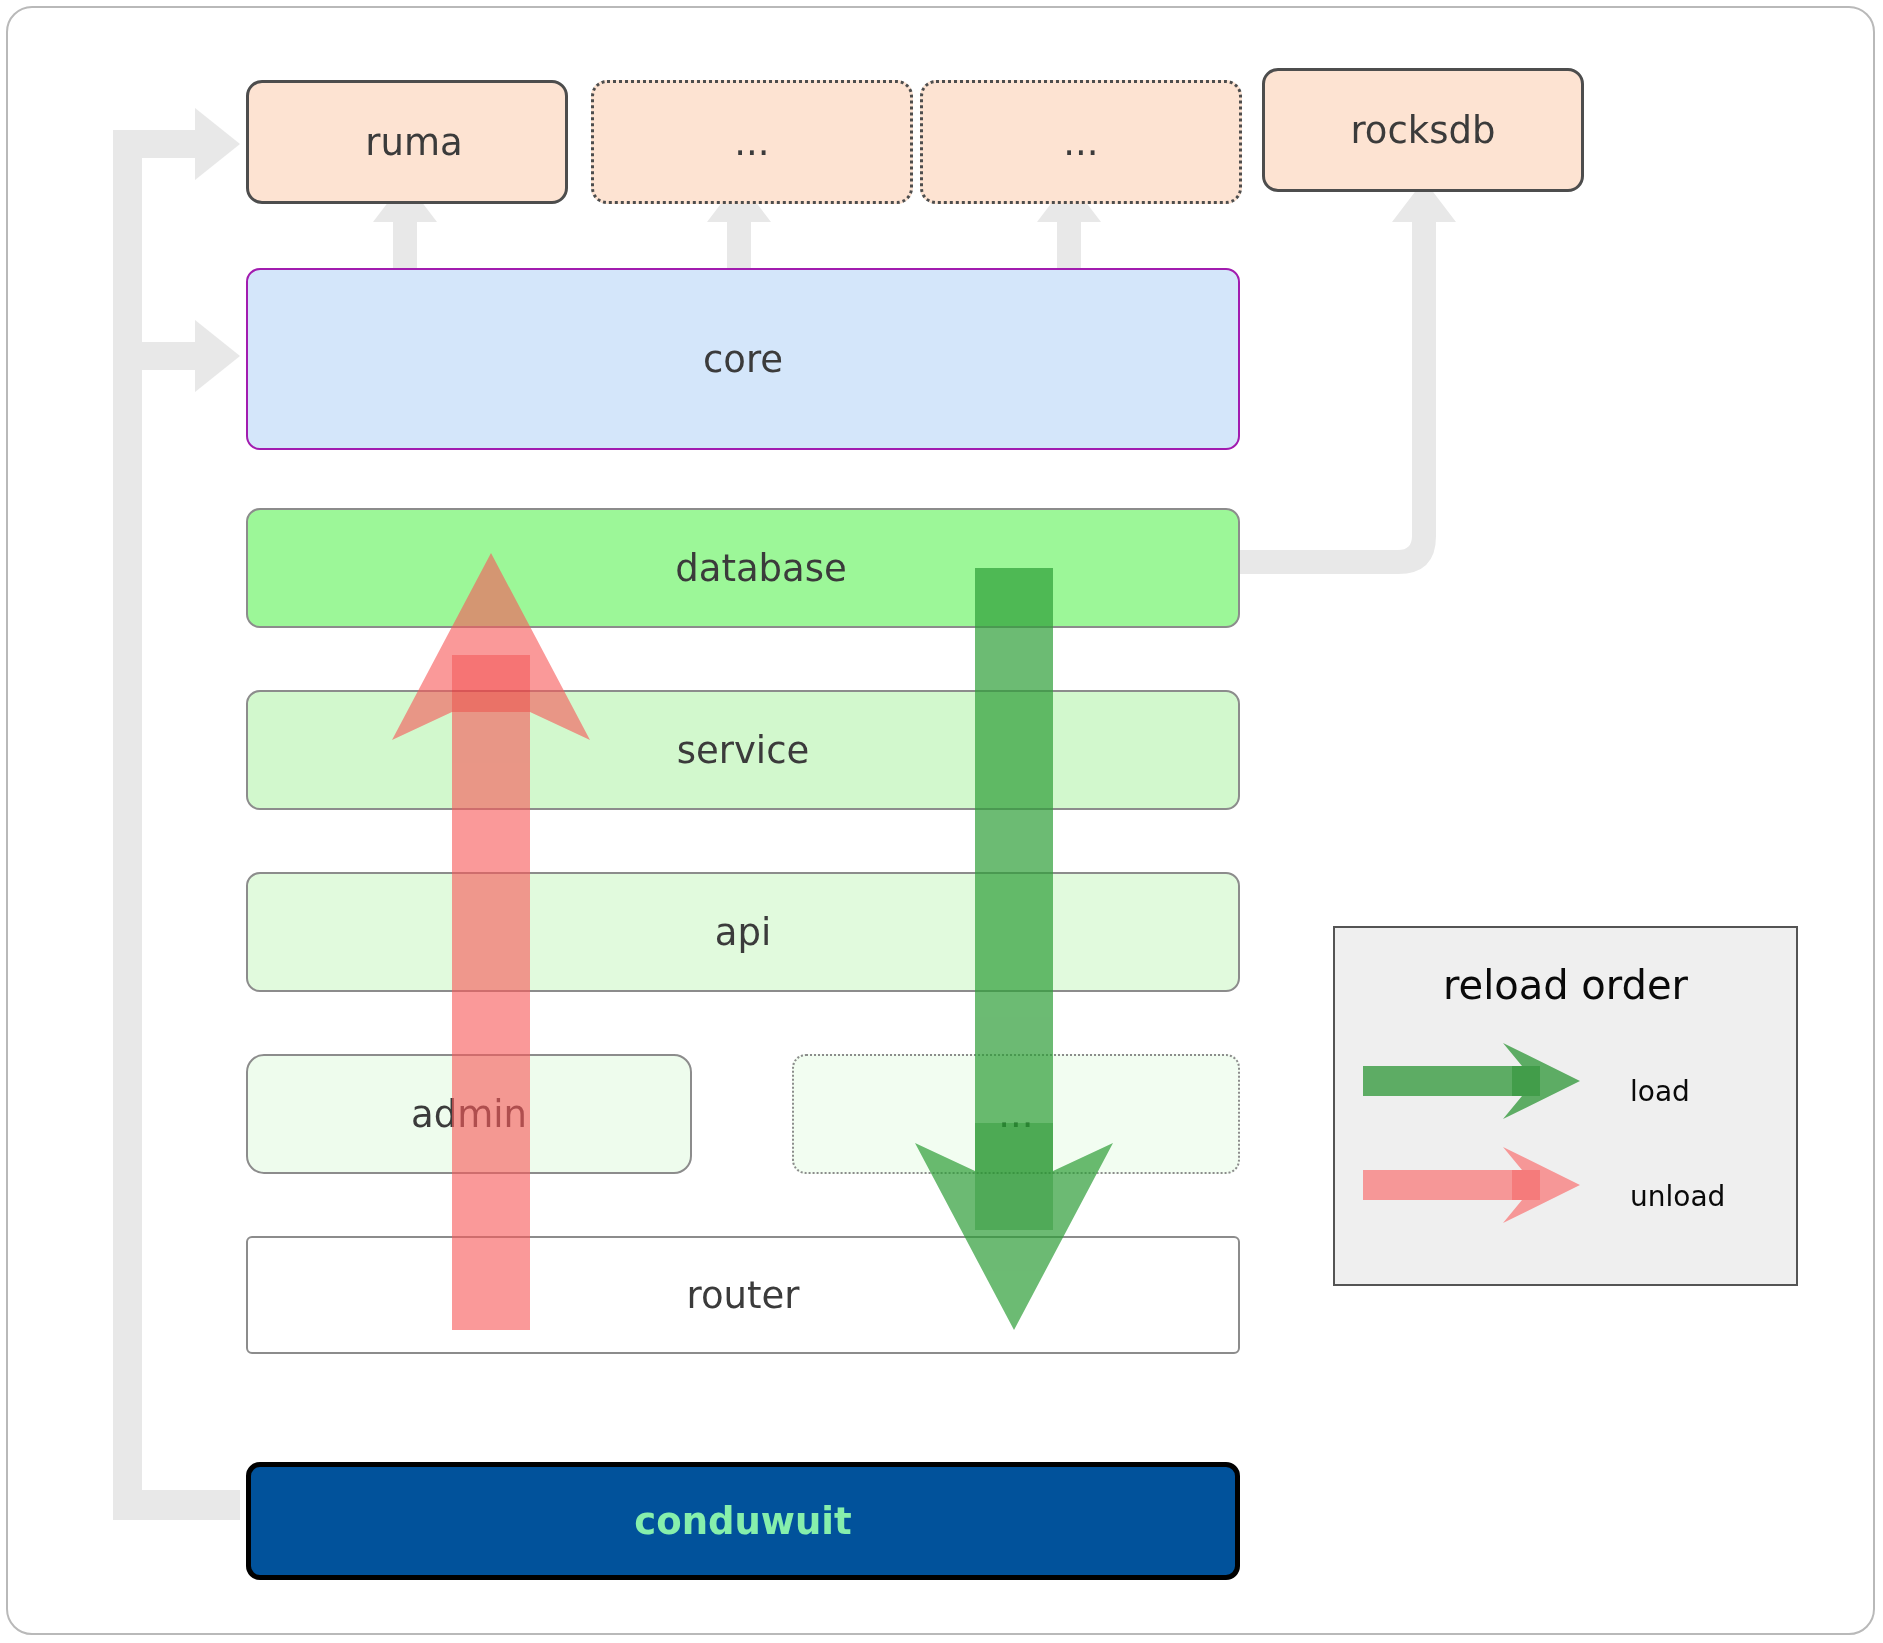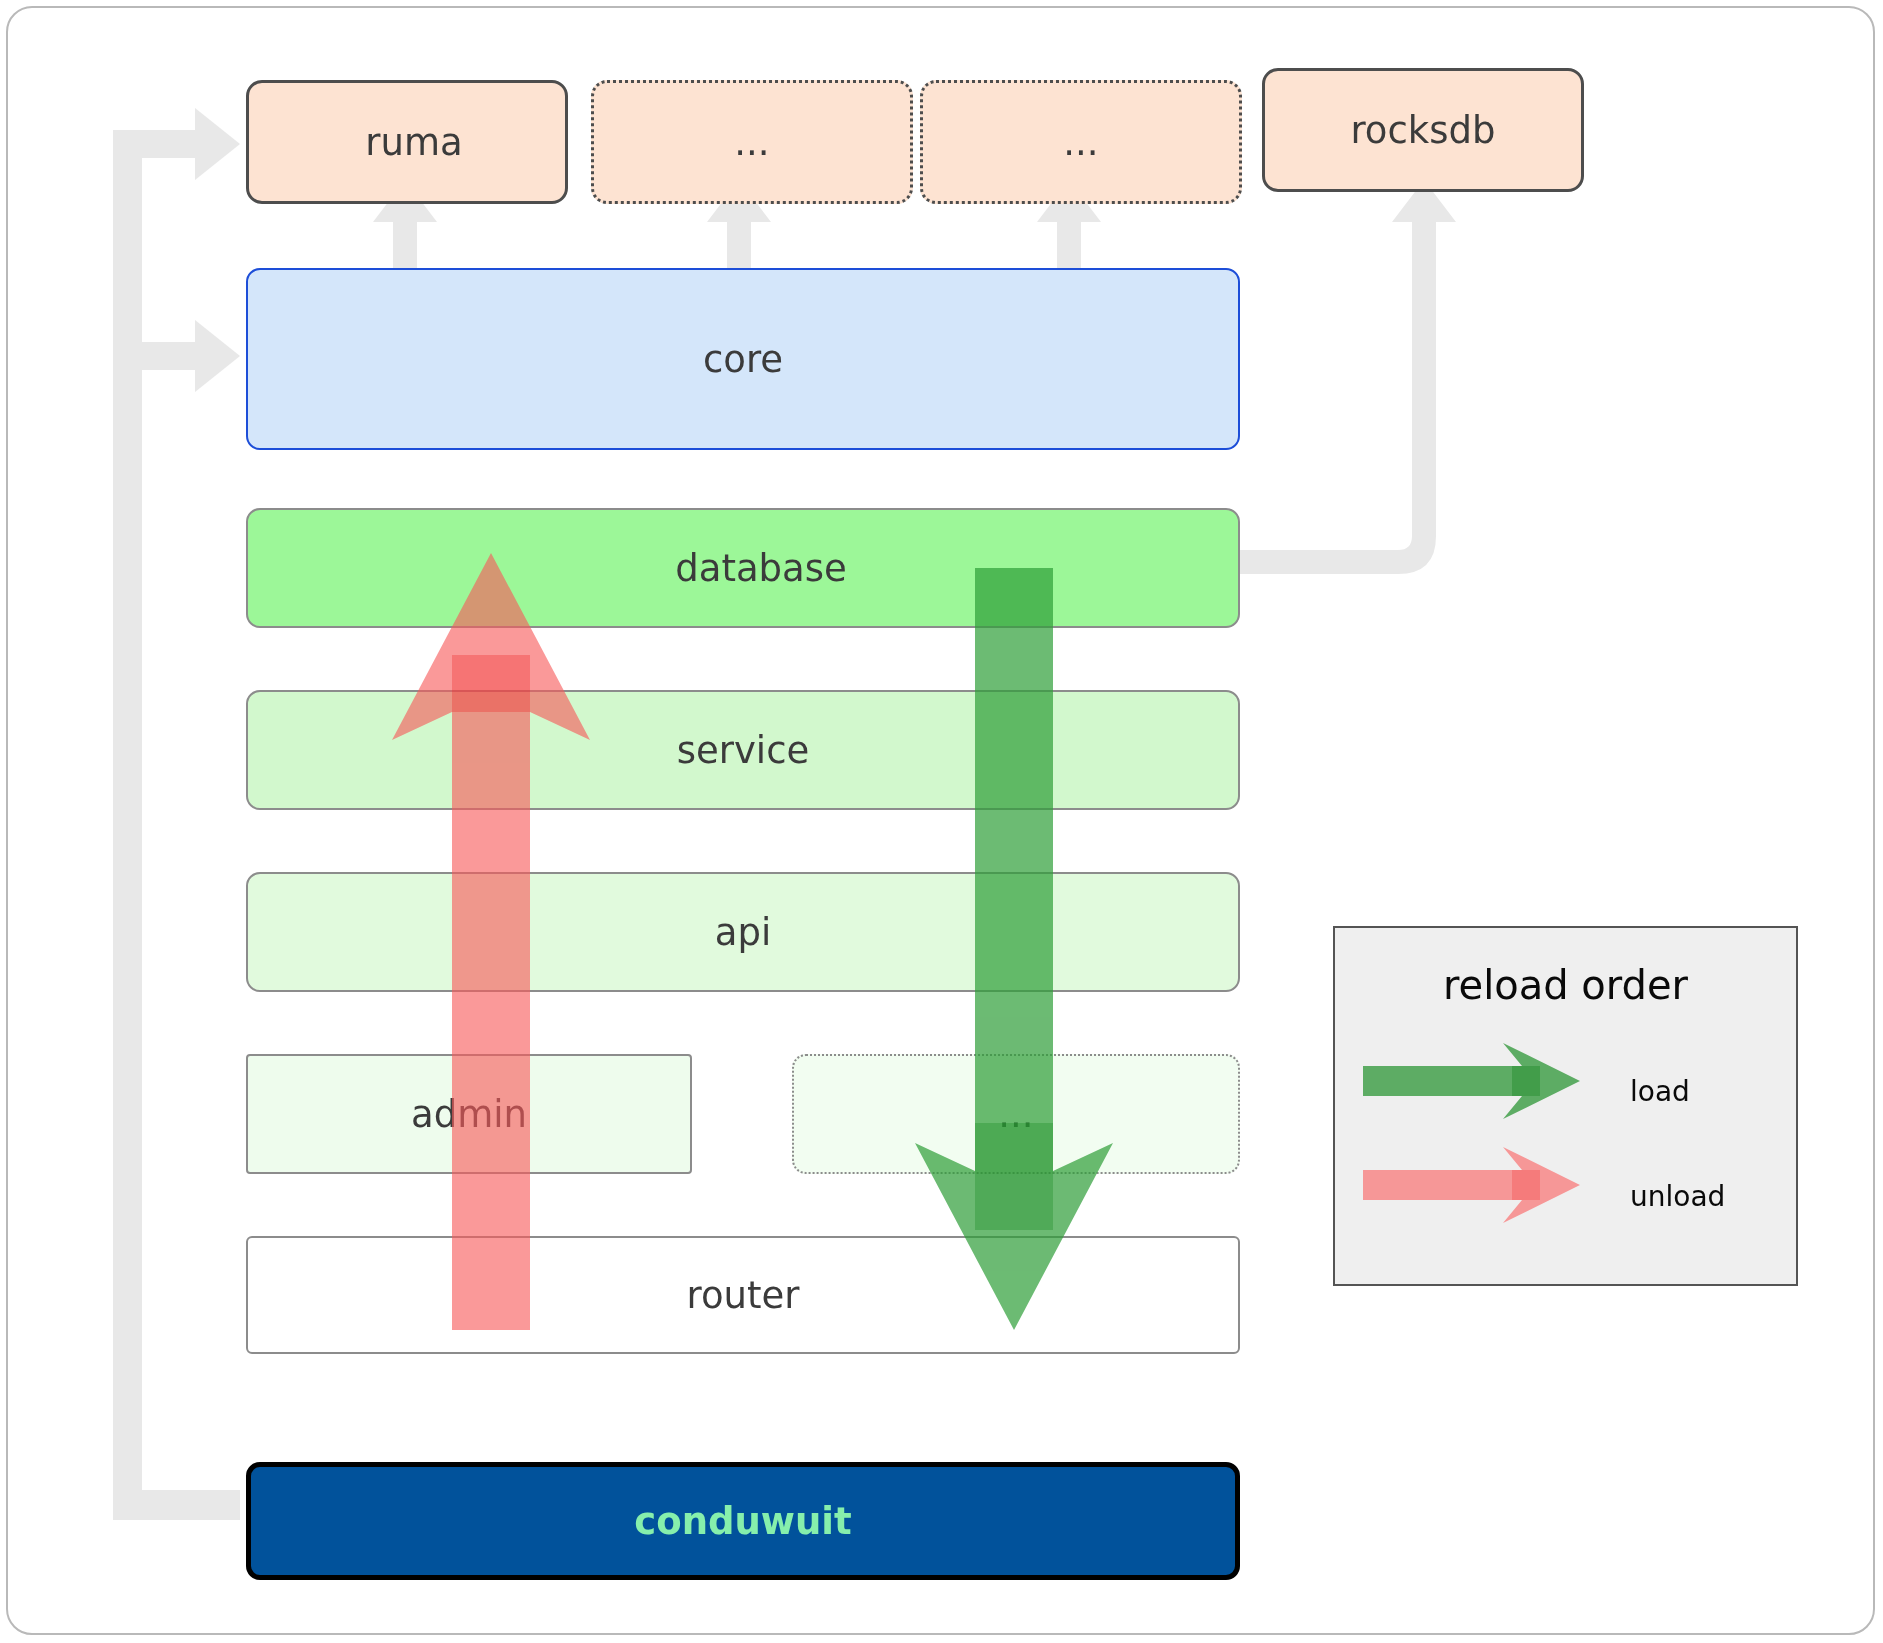--- a/index.html
+++ b/index.html
@@ -47,21 +47,21 @@
     border: 3px solid #4d4d4d;
     border-radius: 16px;
   }
   .node-dots-top {
     background: #fde3d2;
     border: 3px dotted #4d4d4d;
     border-radius: 16px;
   }
   .node-core {
     background: #d4e6fa;
-    border: 2px solid #1d4ed8;
+    border: 2px solid #a21caf;
     border-radius: 14px;
   }
   .node-database {
     background: #9cf798;
     border: 2px solid #8c8c8c;
     border-radius: 14px;
     padding-left: 36px;
   }
   .node-service {
     background: #d2f8cd;
@@ -69,21 +69,21 @@
     border-radius: 14px;
   }
   .node-api {
     background: #e1fadd;
     border: 2px solid #8c8c8c;
     border-radius: 14px;
   }
   .node-admin {
     background: #eefced;
     border: 2px solid #8c8c8c;
-    border-radius: 4px;
+    border-radius: 18px;
   }
   .node-dots-mid {
     background: #f2fdf1;
     border: 2px dotted #8c8c8c;
     border-radius: 14px;
   }
   .node-router {
     background: #ffffff;
     border: 2px solid #8c8c8c;
     border-radius: 6px;

